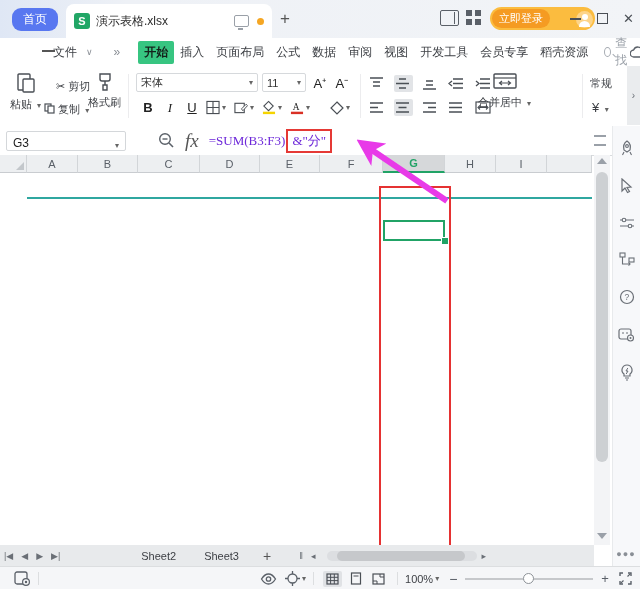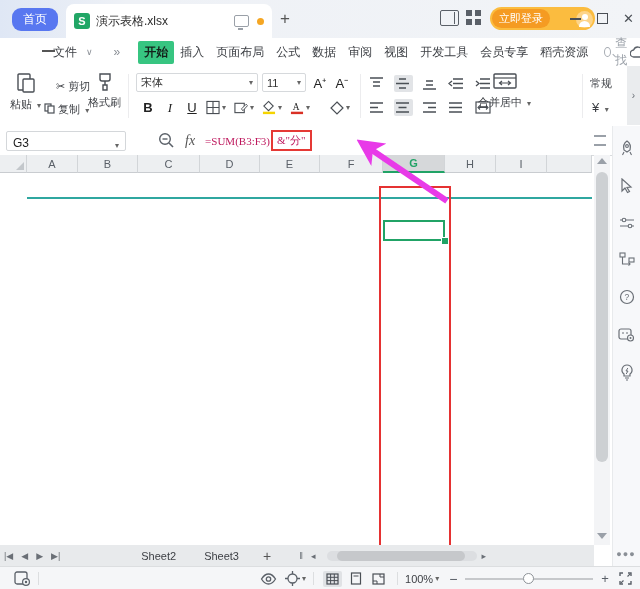--- a/index.html
+++ b/index.html
@@ -60,22 +60,22 @@
   .fmt{position:absolute;font-size:13px;color:#222;width:20px;height:19px;display:flex;align-items:center;justify-content:center;}
   .alic{display:inline-block;width:17px;height:15px;margin-right:3px;border-radius:2px;padding:1px;}
   .alic.on{background:#e2e4e7;}
   #tb-expand{position:absolute;right:0;top:0;width:13px;height:59px;background:#eaecee;color:#6a6f76;
              display:flex;align-items:center;justify-content:center;font-size:10px;}
   
   #formulabar{left:0;top:126px;width:640px;height:29px;background:#fff;border-bottom:1px solid #d8dbde;display:flex;align-items:center;}
   #name-box{margin-left:6px;width:120px;height:20px;border:1px solid #d4d7da;border-radius:2px;display:flex;align-items:flex-end;
             font-size:12px;padding:0 6px;box-sizing:border-box;color:#222;}
   #name-box .dd{margin-left:auto;}
-  #fx-label{font-style:italic;font-family:"Liberation Serif",serif;font-size:14px;color:#555;margin:0 10px;}
-  #formula-text{font-family:"Liberation Serif",serif;font-size:11px;color:#be185d;display:flex;align-items:center;}
+  #fx-label{font-style:italic;font-family:"Liberation Serif",serif;font-size:19px;color:#555;margin:0 10px;}
+  #formula-text{font-family:"Liberation Serif",serif;font-size:13px;color:#6d28d9;display:flex;align-items:center;}
   #formula-hl{border:2px solid #e53935;padding:1px 4px;margin-left:1px;}
   #fb-collapse{margin-left:auto;margin-right:34px;width:12px;height:7px;border-top:2px solid #9aa0a8;border-bottom:2px solid #9aa0a8;}
   
   #grid{left:0;top:155px;width:592px;height:390px;background:#fff;overflow:hidden;font-family:"Liberation Serif",serif;}
   #colheads{position:absolute;left:0;top:0;height:18px;display:flex;}
   .ch{box-sizing:border-box;background:#edeff1;border-right:1px solid #d2d5d8;border-bottom:1px solid #c9ccd0;
       font-family:"Liberation Sans",sans-serif;font-size:11px;color:#5a6068;display:flex;align-items:center;justify-content:center;height:18px;}
   .ch.sel{background:#d6d8da;color:#21a366;border-bottom:2px solid #21a366;font-weight:bold;}
   .corner{position:relative;}
   .corner:after{content:"";position:absolute;right:2px;bottom:2px;border-left:8px solid transparent;border-bottom:8px solid #c3c7cb;}

